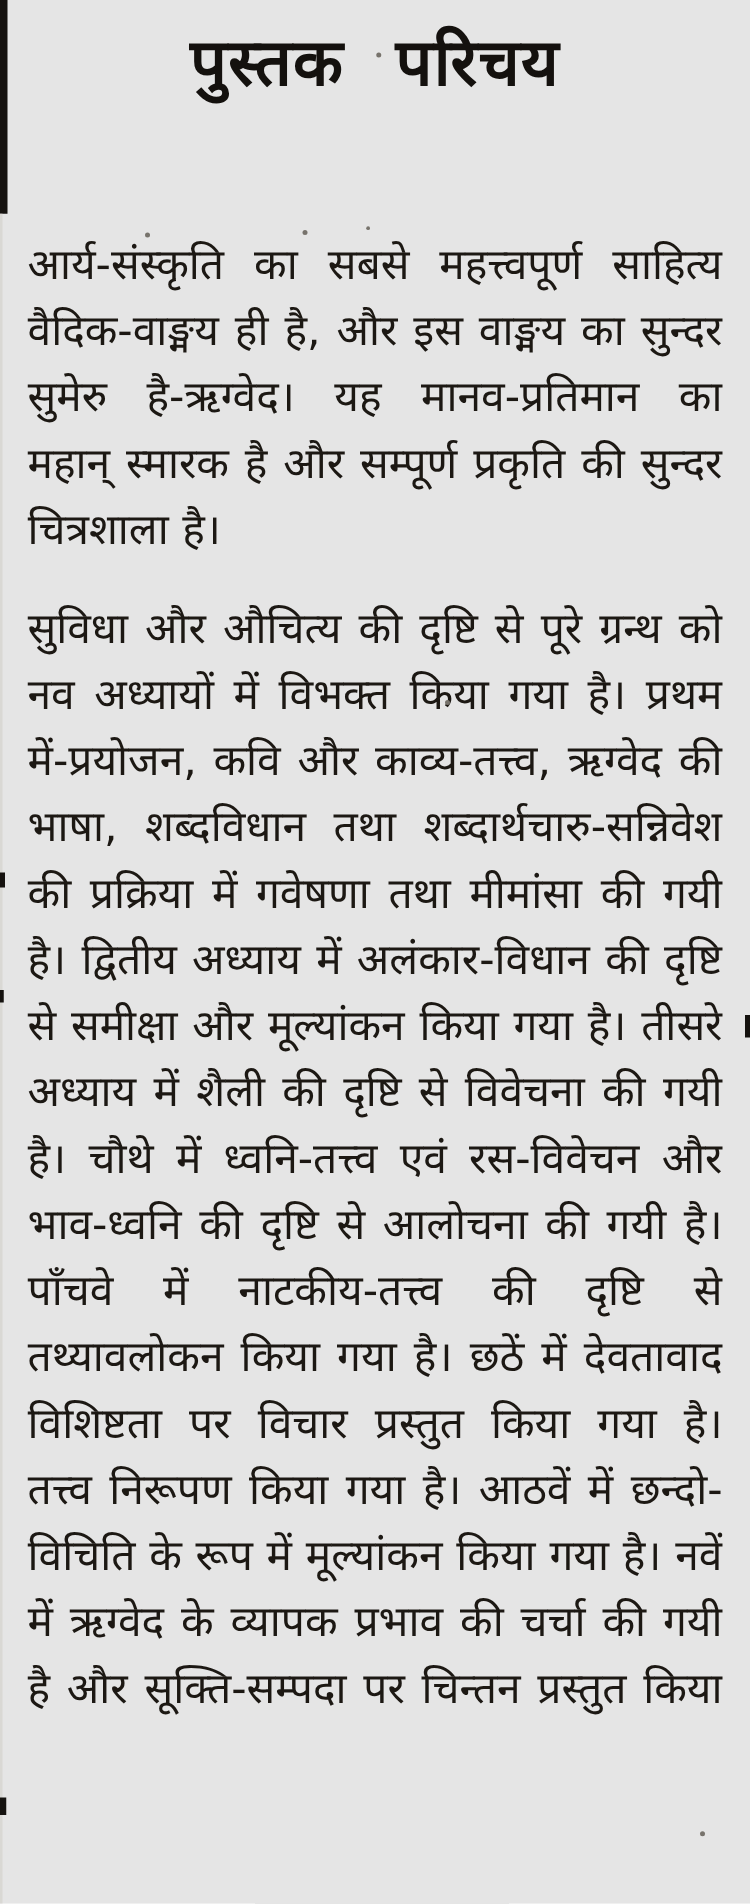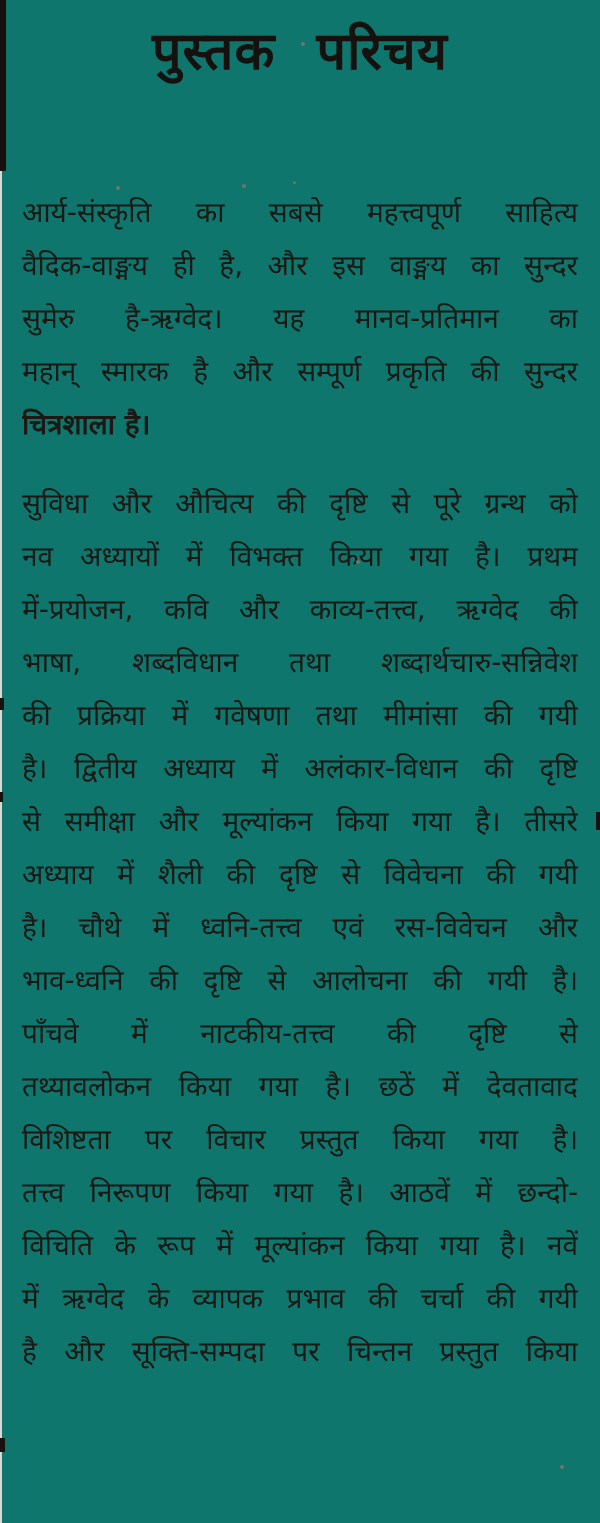--- a/index.html
+++ b/index.html
@@ -4,21 +4,21 @@
 <style>
   html, body {
     margin: 0;
     padding: 0;
     background: #ffffff;
   }
   .page {
     position: relative;
     width: 600px;
     height: 1523px;
-    background: #0f766e;
+    background: #e5e5e5;
     overflow: hidden;
     font-family: "DejaVu Sans", sans-serif;
   }
   .title {
     position: absolute;
     top: 18px;
     left: 0;
     right: 0;
     margin: 0;
     text-align: center;
@@ -32,32 +32,31 @@
   .body-text {
     position: absolute;
     top: 186px;
     left: 22px;
     width: 556px;
     color: #1c1813;
   }
   .para { margin: 0; }
   .para + .para { margin-top: 26px; }
   .line {
-    font-size: 28px;
+    font-size: 34px;
     line-height: 53px;
     height: 53px;
     overflow: hidden;
     white-space: normal;
     text-align: justify;
     text-align-last: justify;
   }
   .line.last {
     text-align: left;
     text-align-last: left;
-    font-weight: bold;
   }
   
   .artifact {
     position: absolute;
     background: #15120f;
   }
   .edge-shadow {
     position: absolute;
     background: #d9d8d4;
   }

